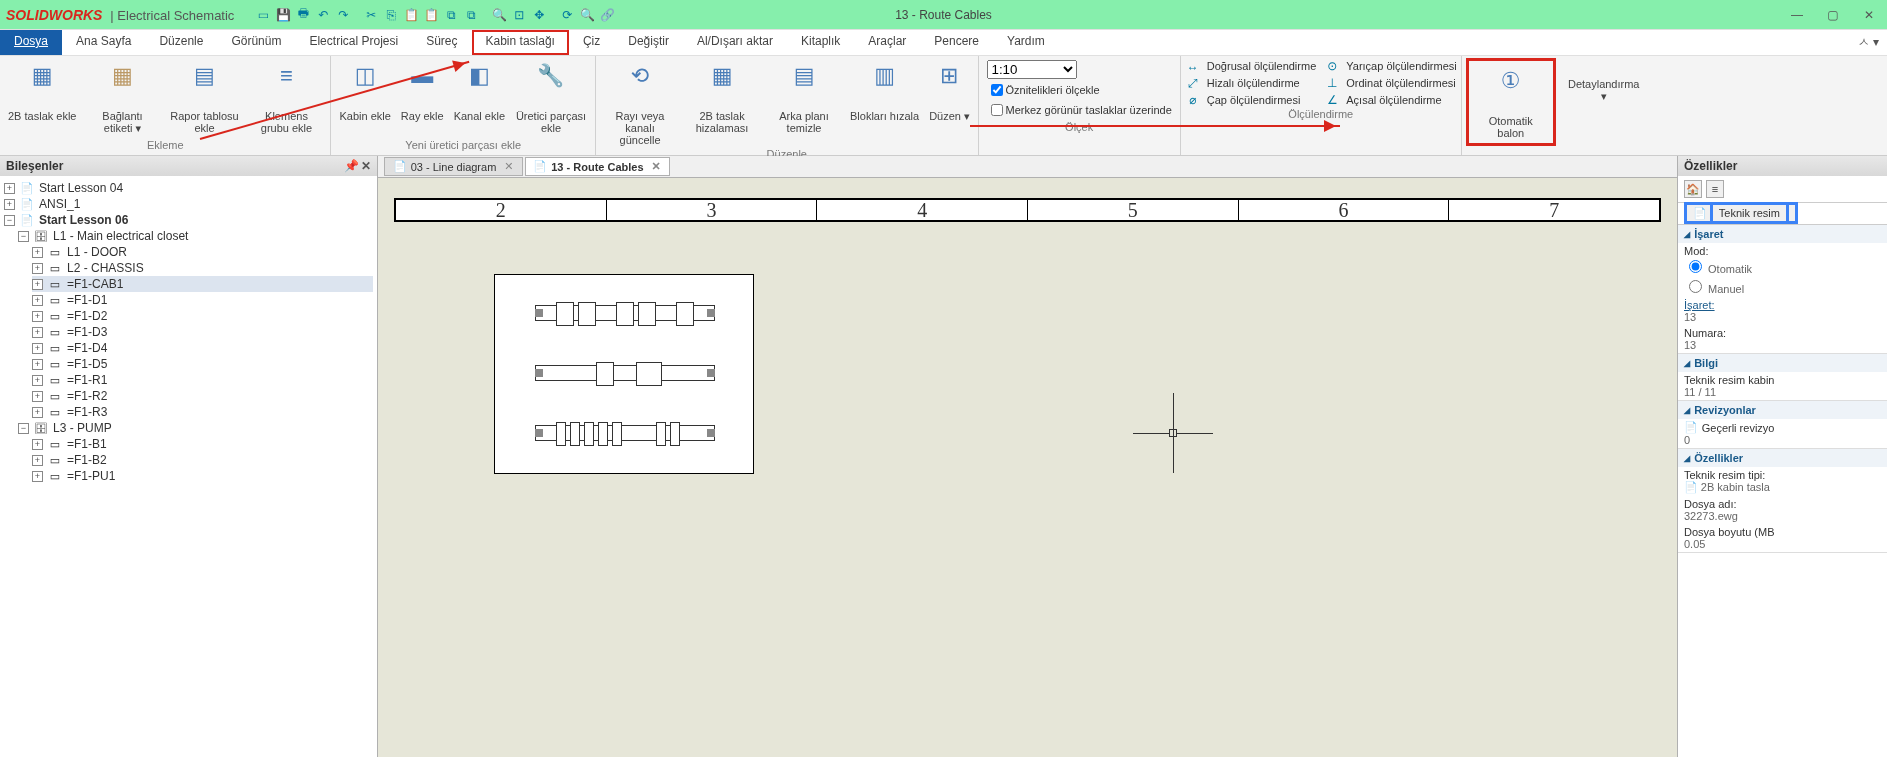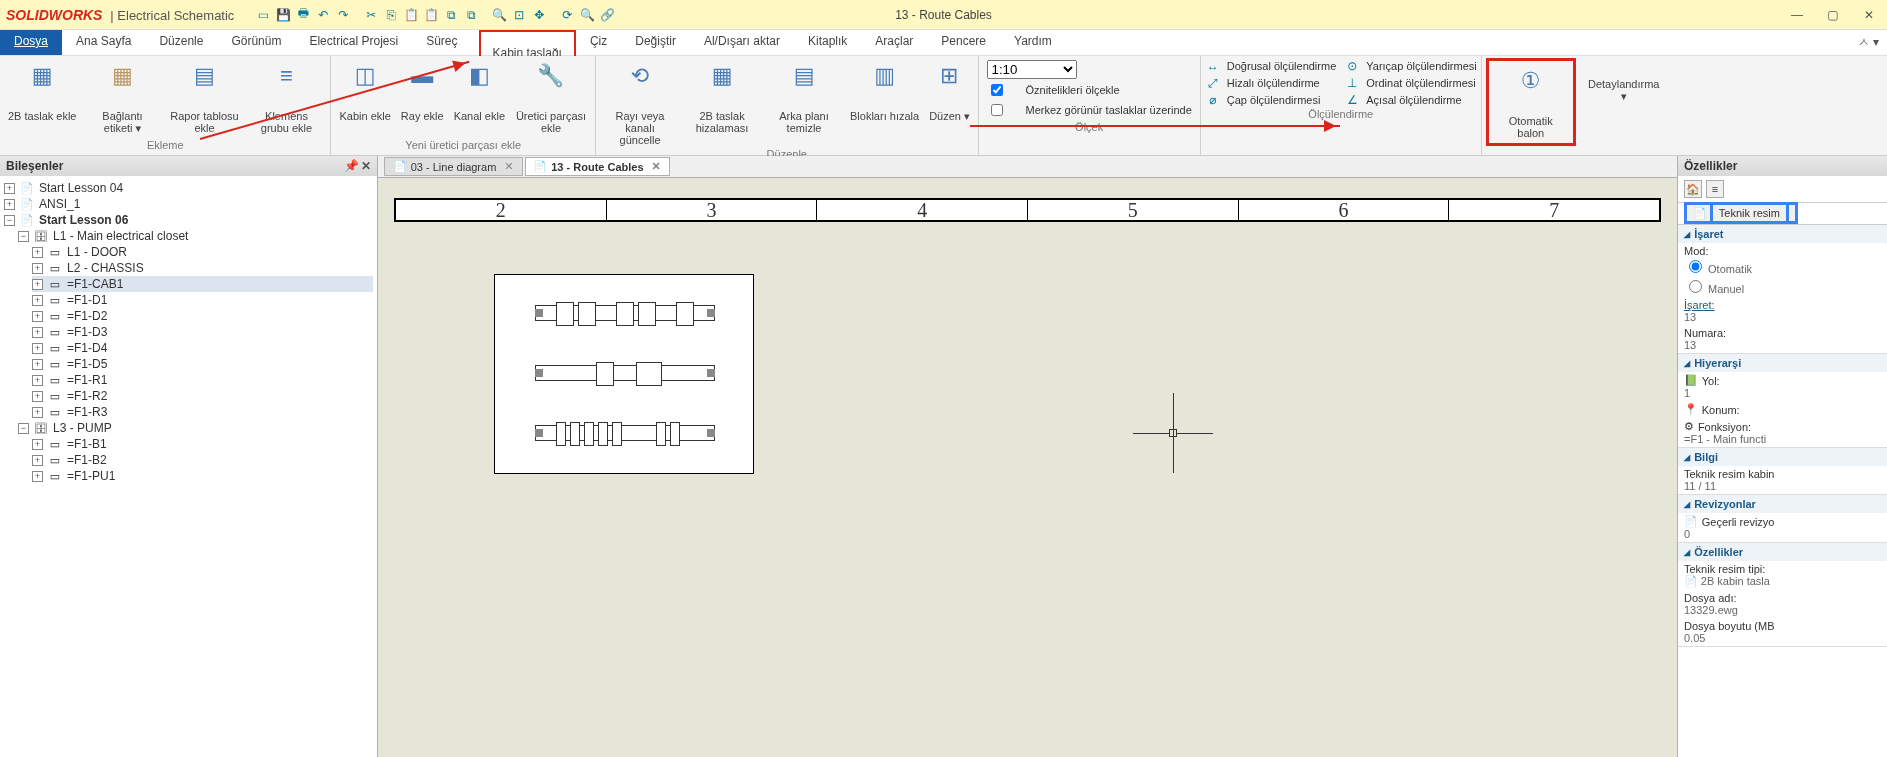--- a/index.html
+++ b/index.html
@@ -1,45 +1,45 @@
 <!DOCTYPE html>
 <html><head>
 <meta charset="utf-8">
 <style>
 * { box-sizing: border-box; font-family: "Segoe UI", Tahoma, sans-serif; }
 body { margin: 0; background: #fff; font-size: 12px; color: #333; overflow: hidden; }
 
 
-.titlebar { display: flex; align-items: center; height: 30px; padding: 0 6px; background: #fef9c3; border-bottom: 1px solid #e0e0e0; }
+.titlebar { display: flex; align-items: center; height: 30px; padding: 0 6px; background: #86efac; border-bottom: 1px solid #e0e0e0; }
 .titlebar .logo { color: #d9261c; font-weight: bold; font-style: italic; font-size: 14px; }
 .titlebar .logo .sw { color: #d9261c; }
 .titlebar .logo .sub { color: #555; font-style: normal; font-weight: normal; font-size: 13px; margin-left: 4px; }
 .titlebar .qat { display: flex; gap: 2px; margin-left: 20px; }
 .titlebar .qat span { width: 18px; height: 18px; display: inline-flex; align-items: center; justify-content: center; color: #0078a0; border: 1px solid transparent; }
 .titlebar .title { position: absolute; left: 50%; transform: translateX(-50%); color: #444; }
 .titlebar .winctl { margin-left: auto; display: flex; gap: 12px; color: #555; }
 .titlebar .winctl span { width: 24px; text-align: center; }
 
 
 .menubar { display: flex; align-items: stretch; height: 26px; background: #fff; border-bottom: 1px solid #e0e0e0; }
 .menubar .fileitem { background: #175da8; color: #fff; padding: 4px 14px; text-decoration: underline; }
 .menubar .item { padding: 4px 14px; color: #444; }
-.menubar .item.highlight { border: 2px solid #d9261c; padding: 14px 12px; margin-left: 7px; }
+.menubar .item.highlight { border: 2px solid #d9261c; padding: 2px 12px; }
 .menubar .expand { margin-left: auto; padding: 4px 8px; color: #555; }
 
 
 .ribbon { display: flex; height: 100px; background: #f4f4f4; border-bottom: 1px solid #ccc; position: relative; }
 .group { display: flex; flex-direction: column; border-right: 1px solid #d0d0d0; padding: 2px 4px 2px 4px; align-items: center; }
 .group .buttons { display: flex; gap: 2px; flex: 1; align-items: flex-start; }
 .bigbtn { display: flex; flex-direction: column; align-items: center; justify-content: flex-start; padding: 2px 4px; min-width: 44px; cursor: default; }
 .bigbtn .icon { width: 32px; height: 32px; display: flex; align-items: center; justify-content: center; font-size: 22px; color: #4a7db8; }
 .bigbtn .lbl { font-size: 11px; text-align: center; line-height: 12px; margin-top: 18px; color: #444; max-width: 72px; }
 .group .grouplabel { font-size: 11px; color: #777; text-align: center; padding-bottom: 2px; }
 .vlist { display: flex; flex-direction: column; gap: 2px; padding: 2px 4px; }
-.smallrow { display: flex; align-items: center; gap: 20px; font-size: 11px; color: #333; }
+.smallrow { display: flex; align-items: center; gap: 0; font-size: 11px; color: #333; }
 .smallrow input[type=checkbox] { width: 12px; height: 12px; }
 .dimlist { display: flex; flex-direction: column; gap: 1px; font-size: 11px; }
 .dimlist .row { display: flex; gap: 6px; align-items: center; }
 .dimlist .ico { width: 16px; height: 16px; display: inline-flex; align-items: center; justify-content: center; color: #0078a0; font-size: 12px; }
 .dimcols { display: flex; gap: 8px; }
 .highlightbox { border: 3px solid #d9261c; padding: 2px; }
 
 
 .arrow1 { position: absolute; left: 200px; top: 138px; width: 280px; height: 2px; background: #d9261c; transform-origin: left center; transform: rotate(-16deg); z-index: 50; pointer-events: none; }
 .arrow1::after { content: ""; position: absolute; right: -2px; top: -5px; border: 6px solid transparent; border-left: 12px solid #d9261c; }
@@ -482,35 +482,20 @@
         <div class="row">
             <span class="k link">İşaret:</span>
             <span class="v">13</span>
           </div>
         <div class="row">
             <span class="k">Numara:</span>
             <span class="v">13</span>
           </div>
       </div>
 
-      <div class="section">
-        <div class="sechead">Hiyerarşi</div>
-        <div class="row">
-            <span class="k">📗 <span>Yol:</span></span>
-            <span class="v">1</span>
-          </div>
-        <div class="row">
-            <span class="k">📍 <span>Konum:</span></span>
-            <span class="v"></span>
-          </div>
-        <div class="row">
-            <span class="k">⚙ <span>Fonksiyon:</span></span>
-            <span class="v">=F1 - Main functi</span>
-          </div>
-      </div>
 
       <div class="section">
         <div class="sechead">Bilgi</div>
         <div class="row">
             <span class="k">Teknik resim kabin</span>
             <span class="v">11 / 11</span>
           </div>
       </div>
 
       <div class="section">
@@ -522,21 +507,21 @@
       </div>
 
       <div class="section">
         <div class="sechead">Özellikler</div>
         <div class="row">
             <span class="k">Teknik resim tipi:</span>
             <span class="v">📄 <span>2B kabin tasla</span></span>
           </div>
         <div class="row">
             <span class="k">Dosya adı:</span>
-            <span class="v">13329.ewg</span>
+            <span class="v">32273.ewg</span>
           </div>
         <div class="row">
             <span class="k">Dosya boyutu (MB</span>
             <span class="v">0.05</span>
           </div>
       </div>
     </div>
   </div>
 </div>
 

